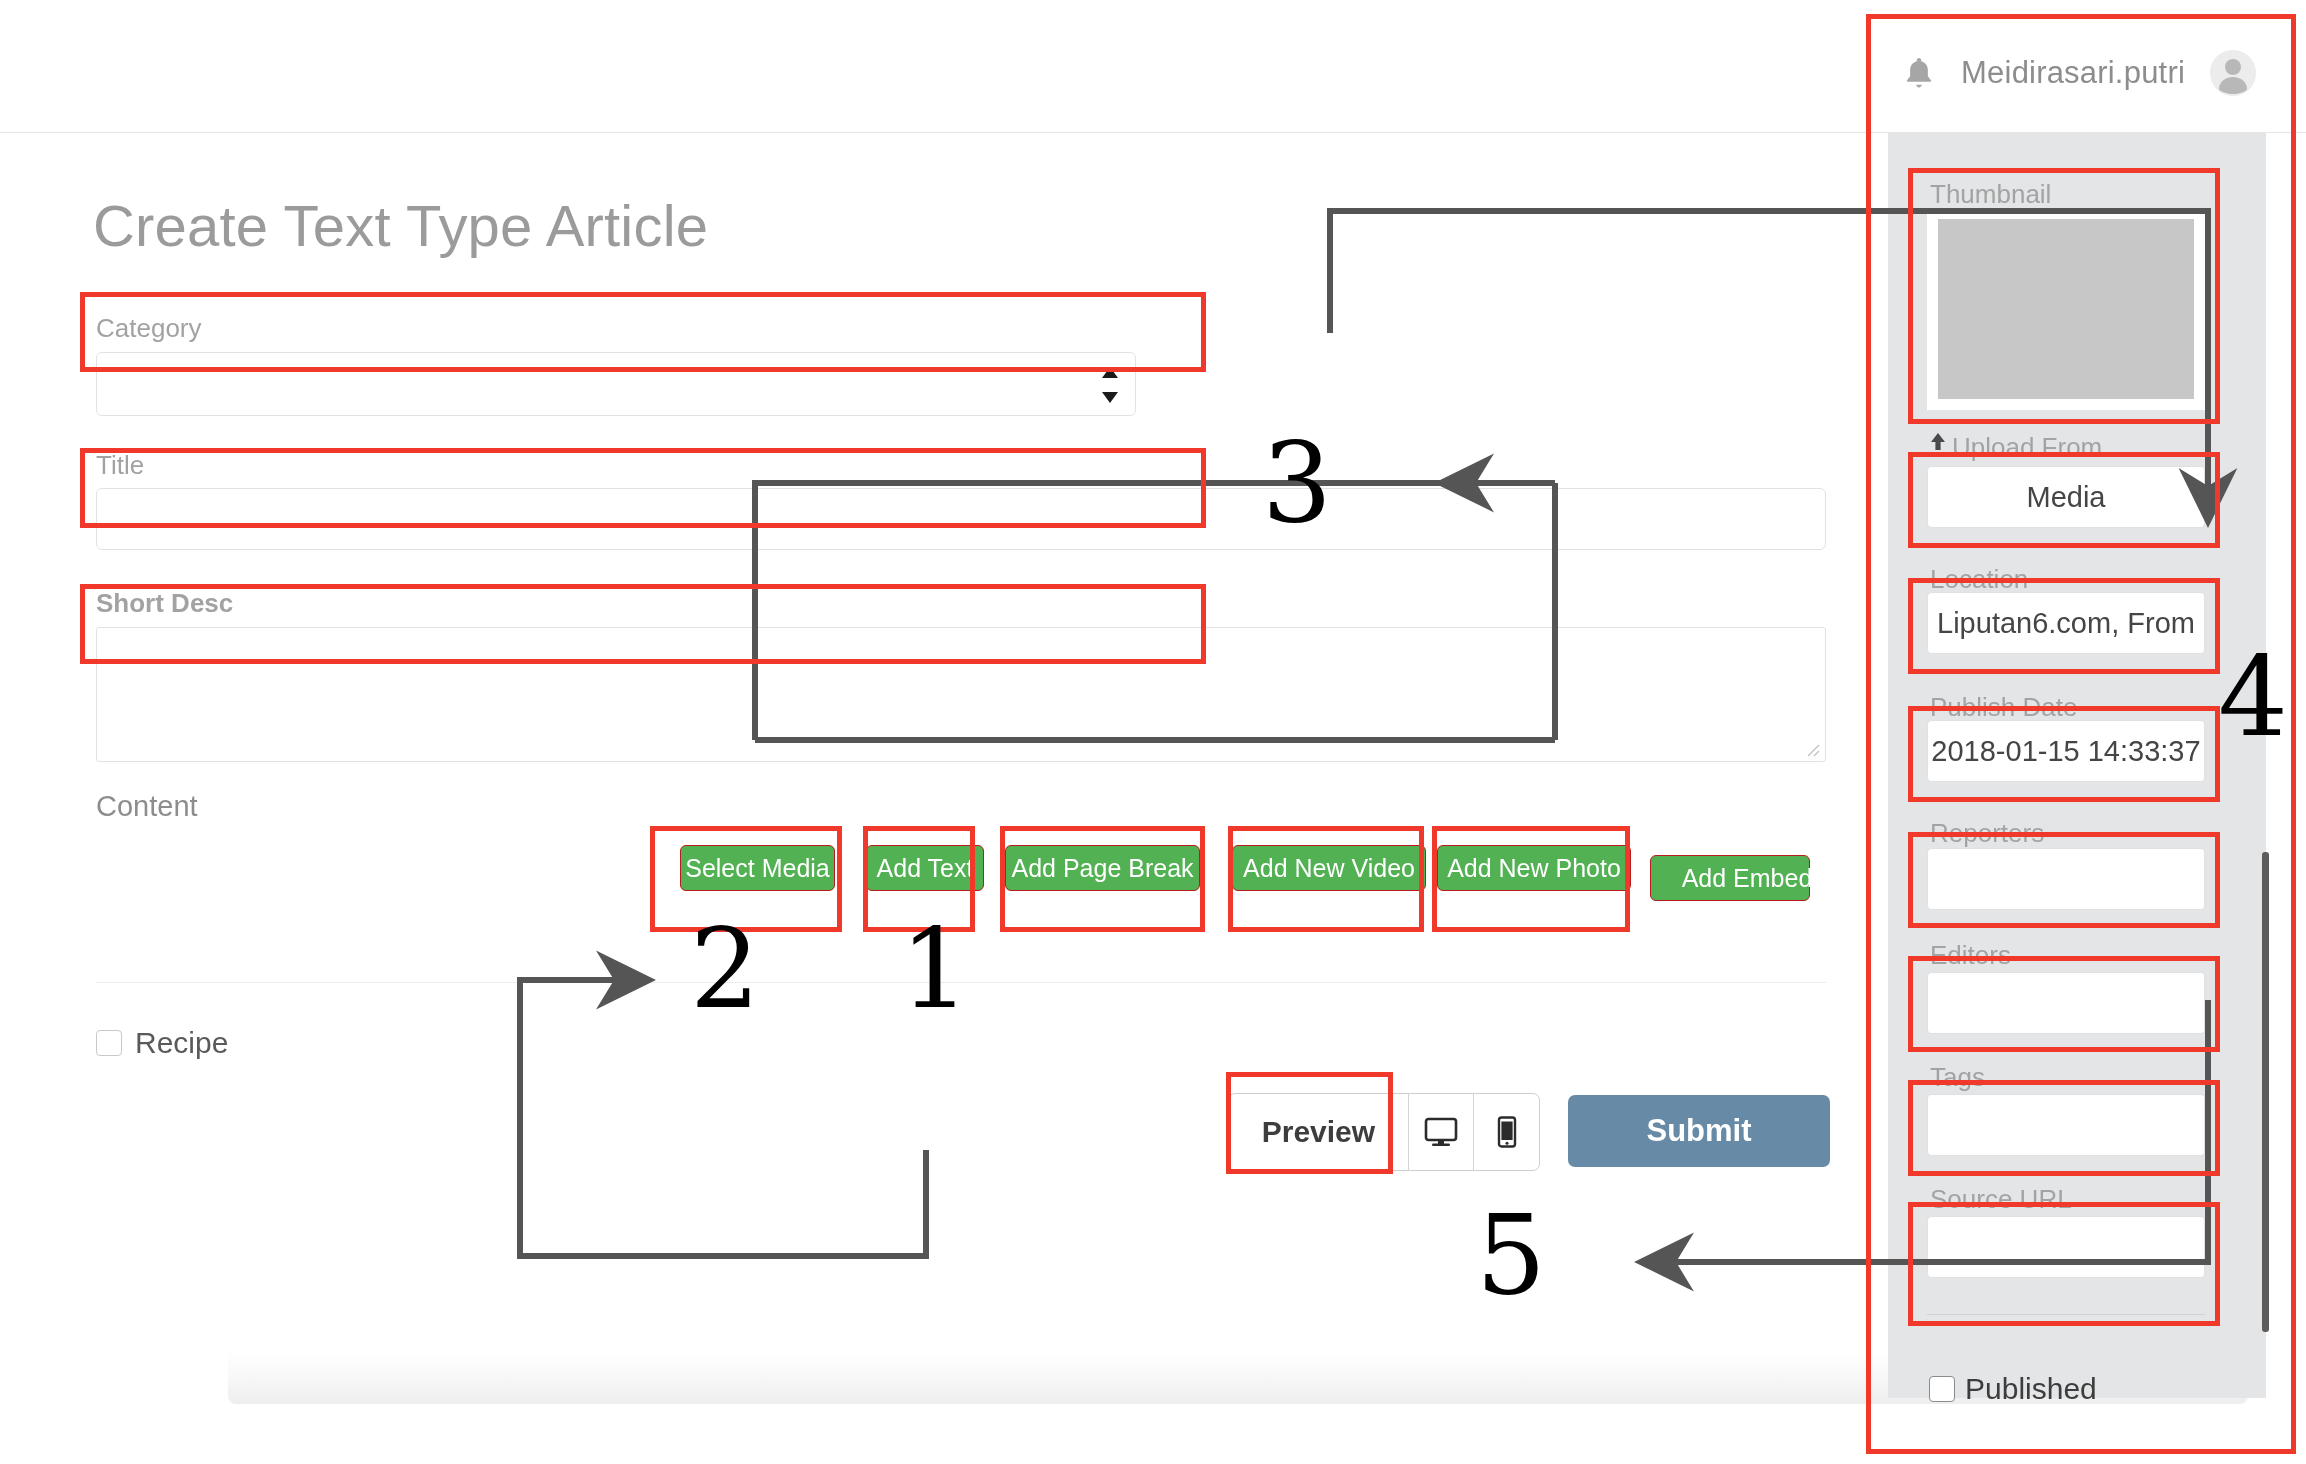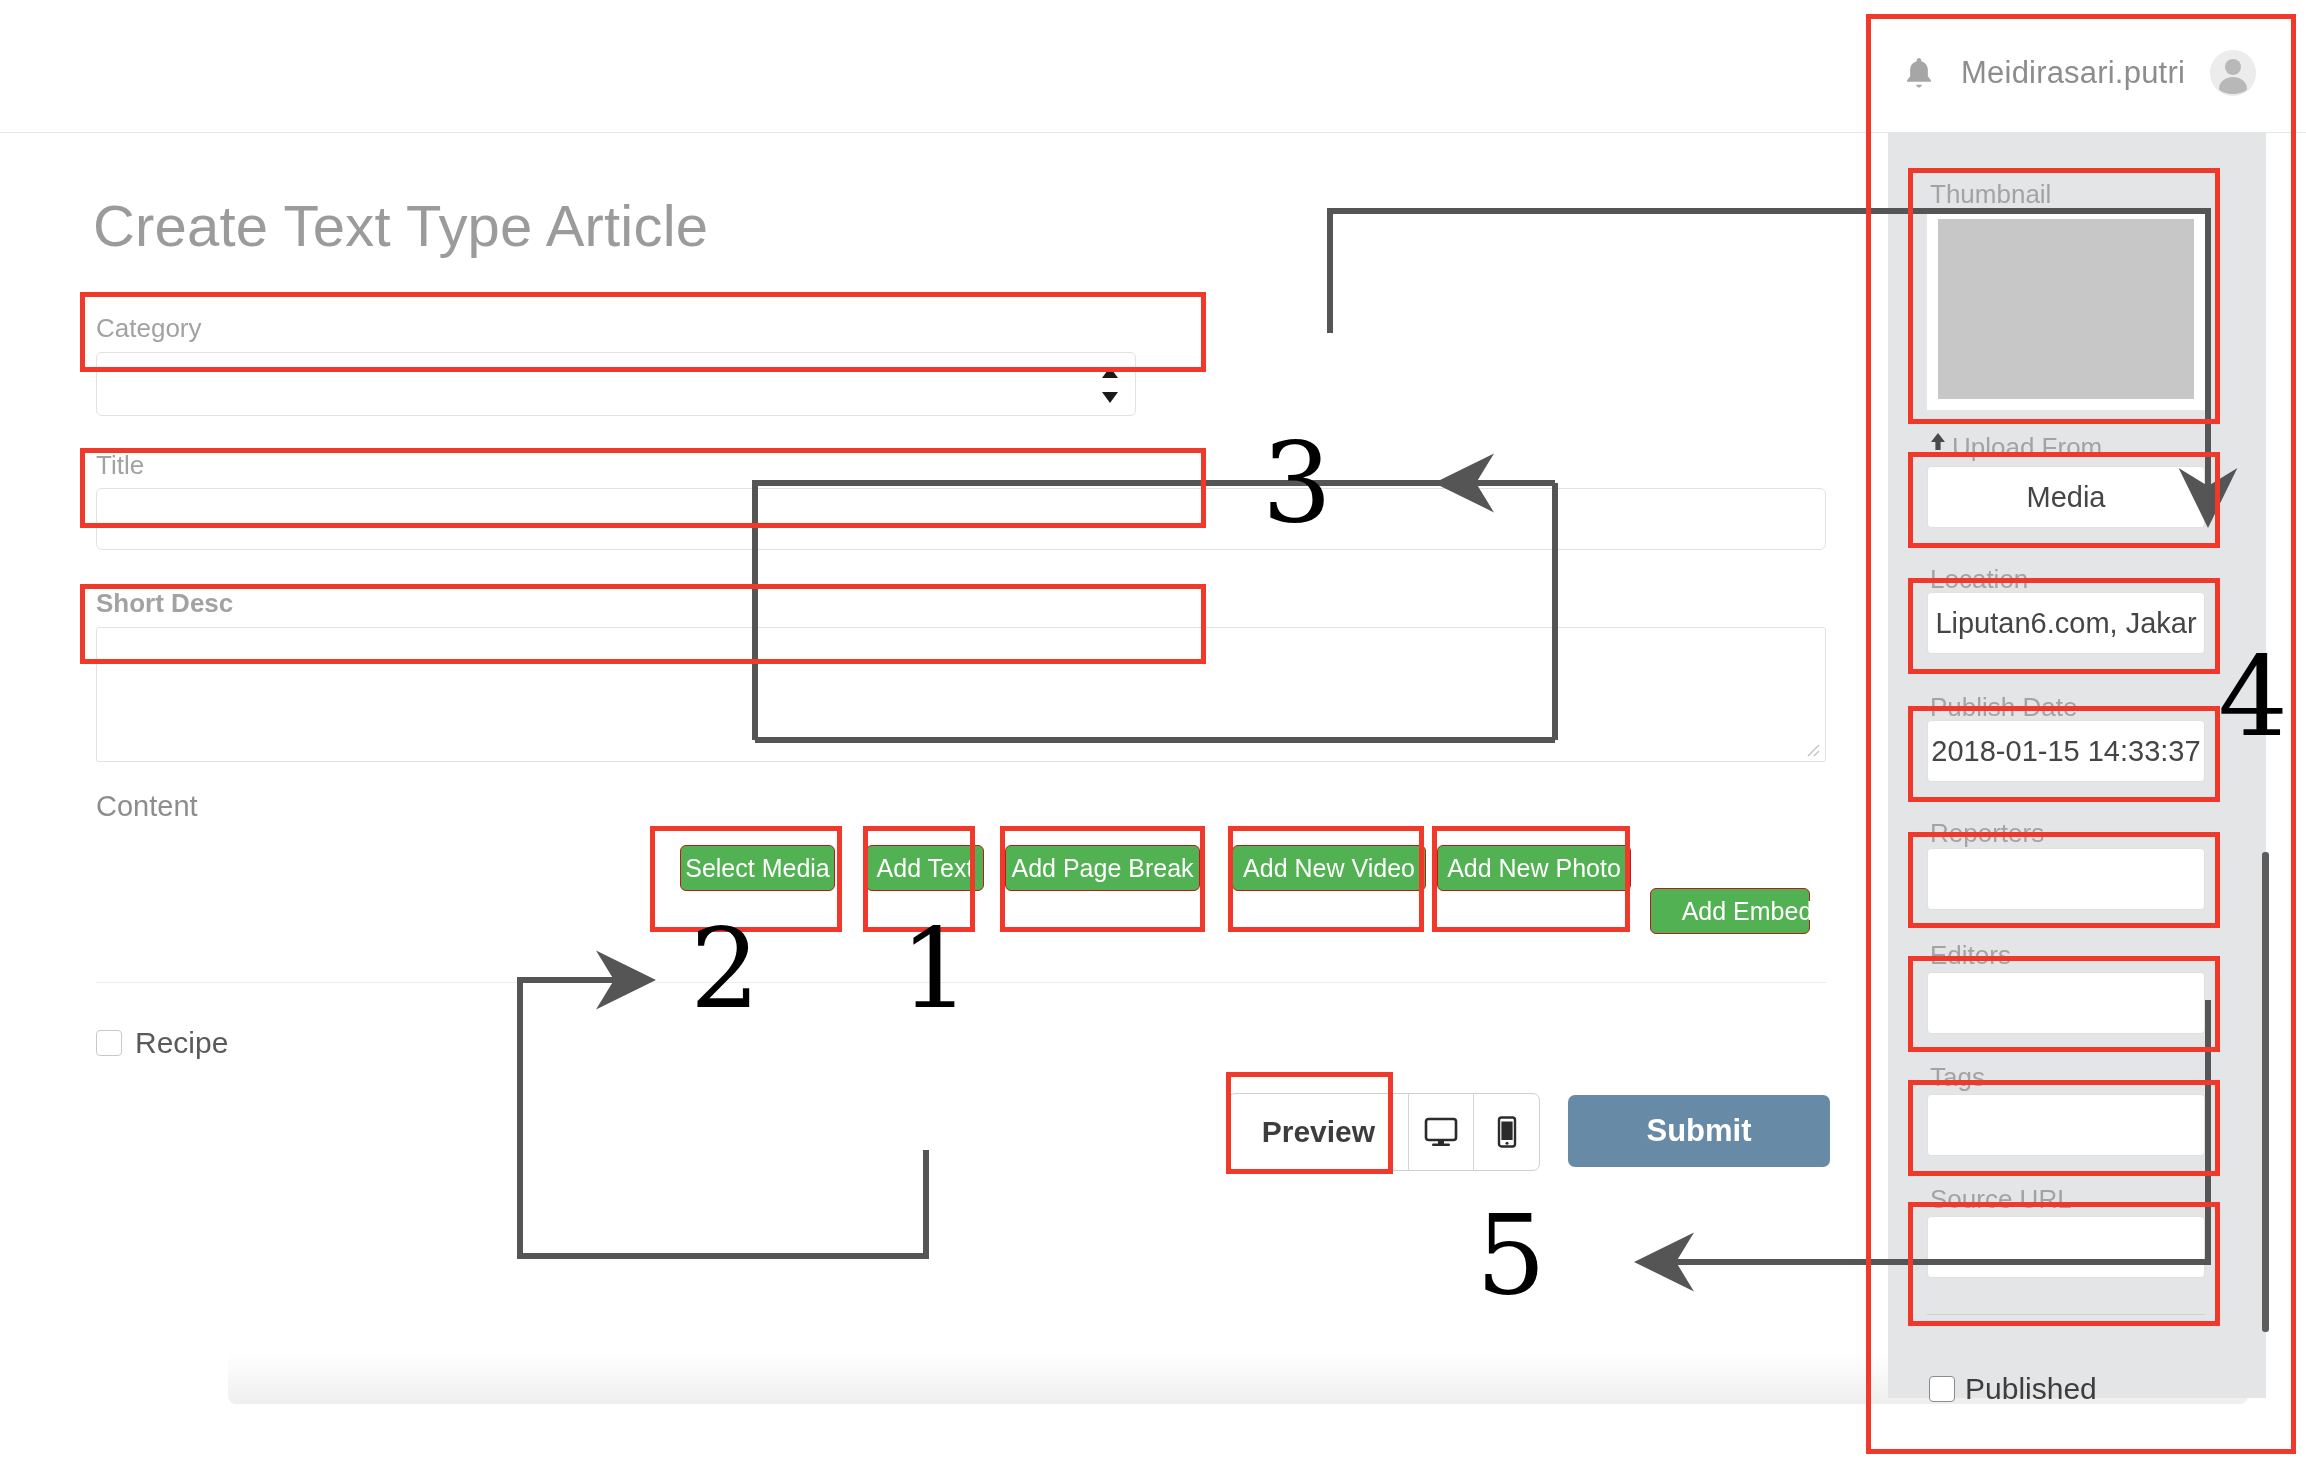--- a/index.html
+++ b/index.html
@@ -177,21 +177,21 @@
     </span>
   </div>
 
   <div class="fld-label" style="left:96px;top:790px;font-size:29px;color:#8d8d8d;">Content</div>
 
   <div class="btn-green" style="left:680px;top:845px;width:155px;">Select Media</div>
   <div class="btn-green" style="left:866px;top:845px;width:118px;">Add Text</div>
   <div class="btn-green" style="left:1005px;top:845px;width:195px;">Add Page Break</div>
   <div class="btn-green" style="left:1232px;top:845px;width:194px;">Add New Video</div>
   <div class="btn-green" style="left:1437px;top:845px;width:194px;">Add New Photo</div>
-  <div class="btn-green" style="left:1650px;top:888px;width:160px;padding-left:48px;">Add Embed</div>
+  <div class="btn-green" style="left:1650px;top:855px;width:160px;padding-left:48px;">Add Embed</div>
 
   <div class="hr-line" style="left:96px;top:982px;width:1730px;"></div>
 
   <div class="chk-box" style="left:96px;top:1030px;"></div>
   <div class="chk-label" style="left:135px;top:1026px;">Recipe</div>
 
   <div class="preview-group">
     <div class="pv-seg label">Preview</div>
     <div class="pv-seg ico">
       <svg viewBox="0 0 34 30" width="34" height="30">
@@ -223,21 +223,21 @@
   <span class="upload-ico" style="left:1928px;top:432px;">
     <svg viewBox="0 0 20 24" width="20" height="24">
       <path fill="#4a4a4a" d="M10 1 L17 10 H12.6 V18 H7.4 V10 H3 Z"></path>
       <rect x="3" y="20.5" width="14" height="2.6" fill="#4a4a4a"></rect>
     </svg>
   </span>
   <div class="sb-label" style="left:1952px;top:432px;">Upload From</div>
   <div class="sb-field" style="left:1927px;top:466px;width:278px;height:62px;">Media</div>
 
   <div class="sb-label" style="left:1930px;top:564px;">Location</div>
-  <div class="sb-field" style="left:1927px;top:592px;width:278px;height:62px;">Liputan6.com, Jakar</div>
+  <div class="sb-field" style="left:1927px;top:592px;width:278px;height:62px;">Liputan6.com, From</div>
 
   <div class="sb-label" style="left:1930px;top:692px;">Publish Date</div>
   <div class="sb-field" style="left:1927px;top:720px;width:278px;height:62px;">2018-01-15 14:33:37</div>
 
   <div class="sb-label" style="left:1930px;top:818px;">Reporters</div>
   <div class="sb-field blank" style="left:1927px;top:848px;width:278px;height:62px;"></div>
 
   <div class="sb-label" style="left:1930px;top:940px;">Editors</div>
   <div class="sb-field blank" style="left:1927px;top:972px;width:278px;height:62px;"></div>
 

